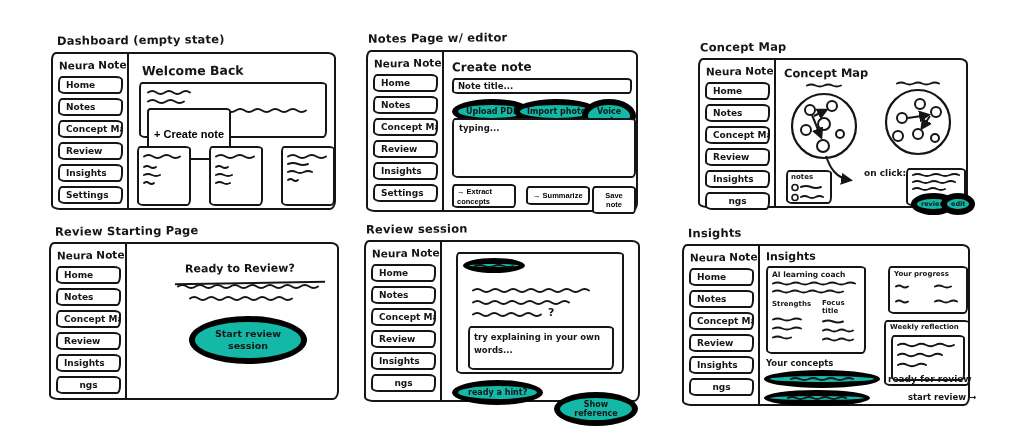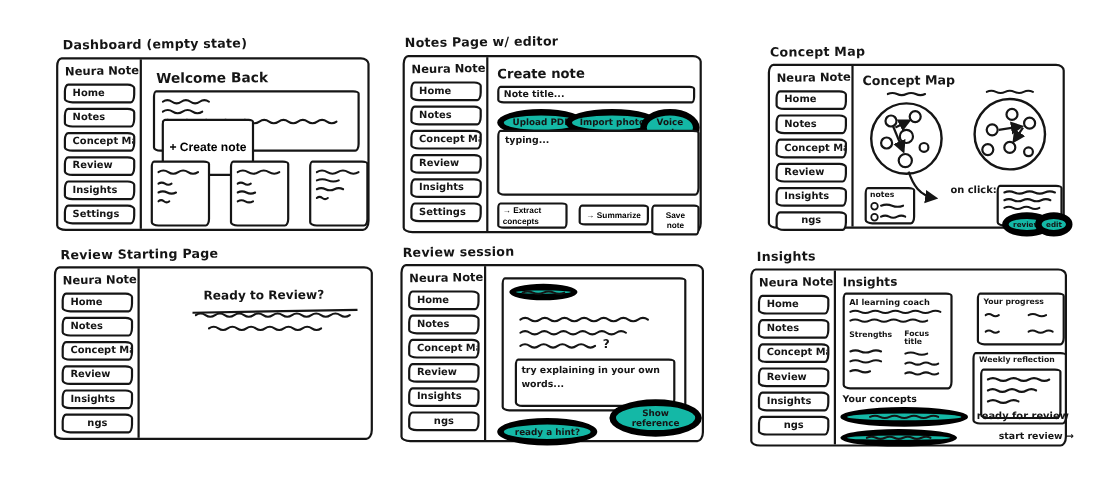--- a/index.html
+++ b/index.html
@@ -286,20 +286,24 @@
       <span class="sq" style="left:50px;top:38px;">
           <svg width="142" height="9" viewBox="0 0 142 9">
             <path d="M1 4.5 Q 5.4 1.5 9.8 4.5 Q 14.1 7.5 18.5 4.5 Q 22.9 1.5 27.3 4.5 Q 31.6 7.5 36.0 4.5 Q 40.4 1.5 44.8 4.5 Q 49.1 7.5 53.5 4.5 Q 57.9 1.5 62.3 4.5 Q 66.6 7.5 71.0 4.5 Q 75.4 1.5 79.8 4.5 Q 84.1 7.5 88.5 4.5 Q 92.9 1.5 97.3 4.5 Q 101.6 7.5 106.0 4.5 Q 110.4 1.5 114.8 4.5 Q 119.1 7.5 123.5 4.5 Q 127.9 1.5 132.3 4.5 Q 136.6 7.5 141.0 4.5" fill="none" stroke="#151515" stroke-width="1.9" stroke-linecap="round"></path>
           </svg>
         </span>
       <span class="sq" style="left:62px;top:50px;">
           <svg width="104" height="9" viewBox="0 0 104 9">
             <path d="M1 4.5 Q 5.3 1.5 9.5 4.5 Q 13.8 7.5 18.0 4.5 Q 22.3 1.5 26.5 4.5 Q 30.8 7.5 35.0 4.5 Q 39.3 1.5 43.5 4.5 Q 47.8 7.5 52.0 4.5 Q 56.3 1.5 60.5 4.5 Q 64.8 7.5 69.0 4.5 Q 73.3 1.5 77.5 4.5 Q 81.8 7.5 86.0 4.5 Q 90.3 1.5 94.5 4.5 Q 98.8 7.5 103.0 4.5" fill="none" stroke="#151515" stroke-width="1.9" stroke-linecap="round"></path>
           </svg>
         </span>
+      <div class="oval" style="position:absolute;left:62px;top:72px;width:118px;height:48px;font-size:9.5px;line-height:1.3;flex-direction:column;">
+        <span>Start review</span>
+        <span>session</span>
+      </div>
     </div>
   </div>
 </div>
 
 <div class="panel">
   <div class="panel-title" style="left:366px;top:222px;">Review session</div>
   <div class="frame" style="left:364px;top:240px;width:276px;height:162px;">
     <aside class="sidebar">
       <div class="brand">Neura Note</div>
       <div class="navbtn">Home</div>
@@ -332,21 +336,21 @@
             <svg width="70" height="9" viewBox="0 0 70 9">
               <path d="M1 4.5 Q 5.3 1.5 9.5 4.5 Q 13.8 7.5 18.0 4.5 Q 22.3 1.5 26.5 4.5 Q 30.8 7.5 35.0 4.5 Q 39.3 1.5 43.5 4.5 Q 47.8 7.5 52.0 4.5 Q 56.3 1.5 60.5 4.5 Q 64.8 7.5 69.0 4.5" fill="none" stroke="#151515" stroke-width="1.9" stroke-linecap="round"></path>
             </svg>
           </span>
         <div class="lbl" style="left:90px;top:52px;font-size:11px;">?</div>
         <div class="box" style="left:10px;top:72px;width:146px;height:44px;">
           <div class="txt" style="left:4px;top:3px;width:130px;font-size:8.5px;line-height:1.5;">try explaining in your own words...</div>
         </div>
       </div>
       <div class="oval" style="position:absolute;left:10px;top:138px;padding:2px 10px;font-size:8px;">ready a hint?</div>
-      <div class="oval" style="position:absolute;left:112px;top:121px;padding:2px 8px;font-size:8px;">Show reference</div>
+      <div class="oval" style="position:absolute;left:112px;top:150px;padding:2px 8px;font-size:8px;">Show reference</div>
     </div>
   </div>
 </div>
 
 <div class="panel">
   <div class="panel-title" style="left:688px;top:226px;">Insights</div>
   <div class="frame" style="left:682px;top:244px;width:288px;height:162px;">
     <aside class="sidebar">
       <div class="brand">Neura Note</div>
       <div class="navbtn">Home</div>

